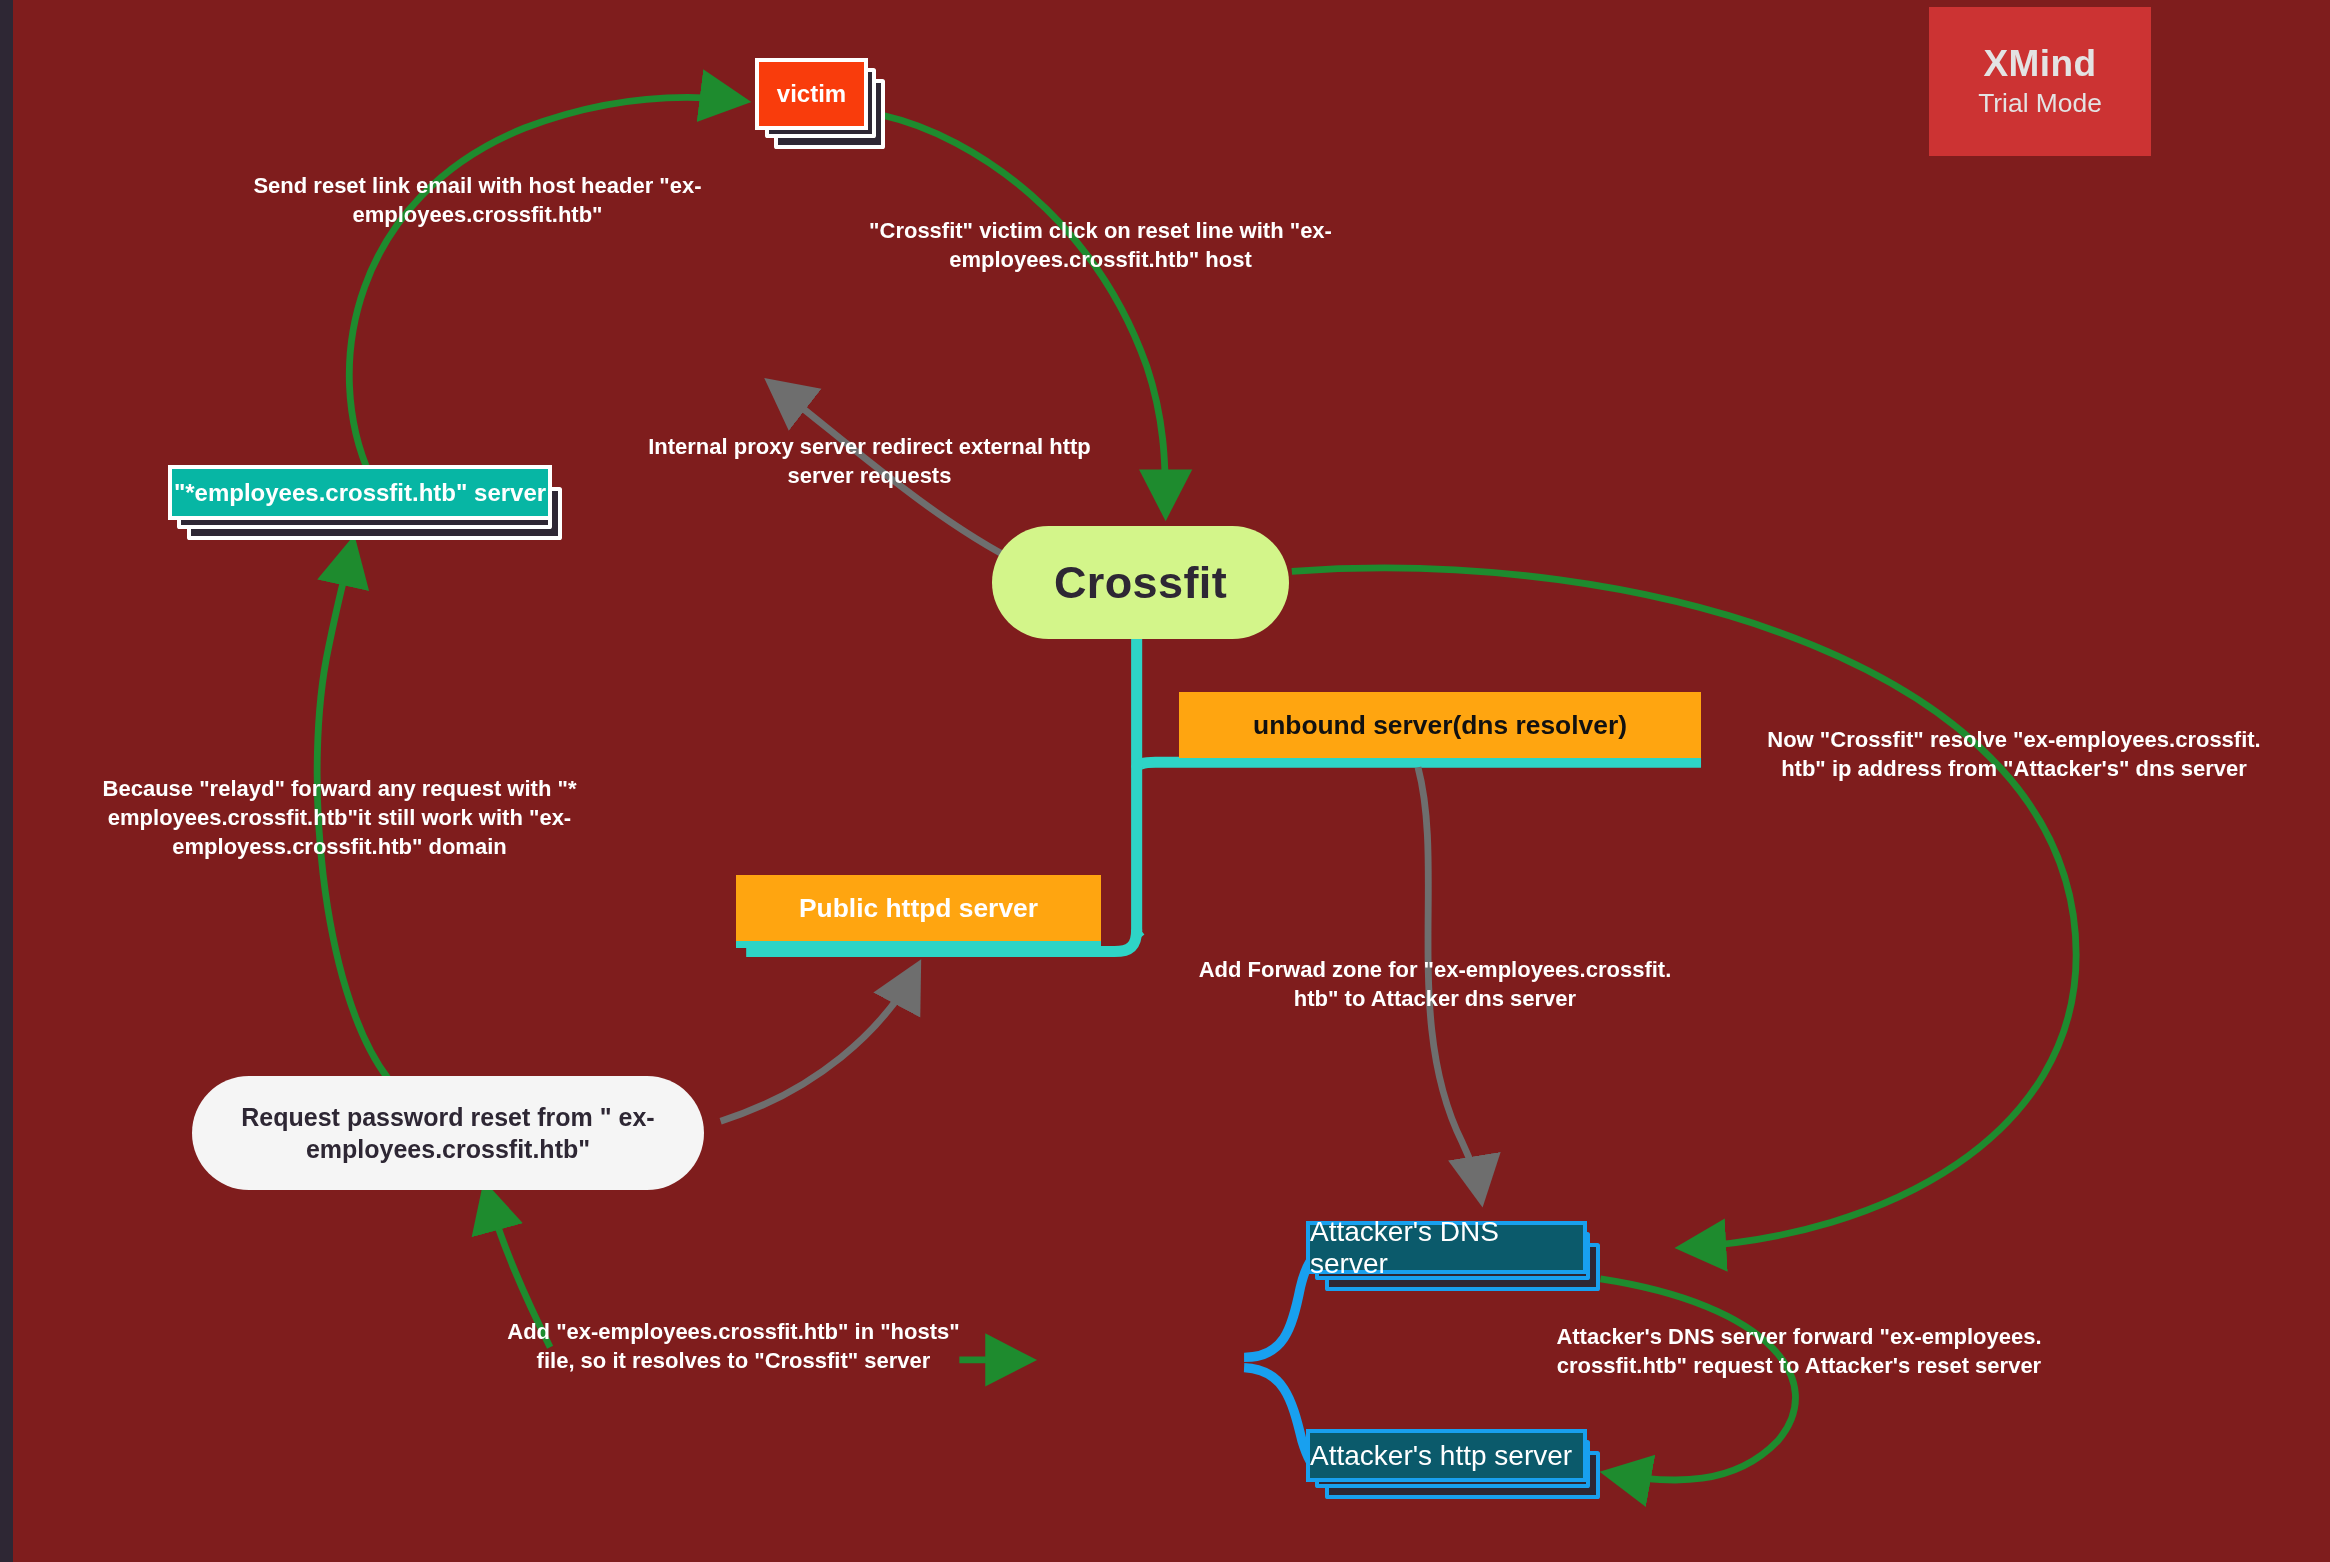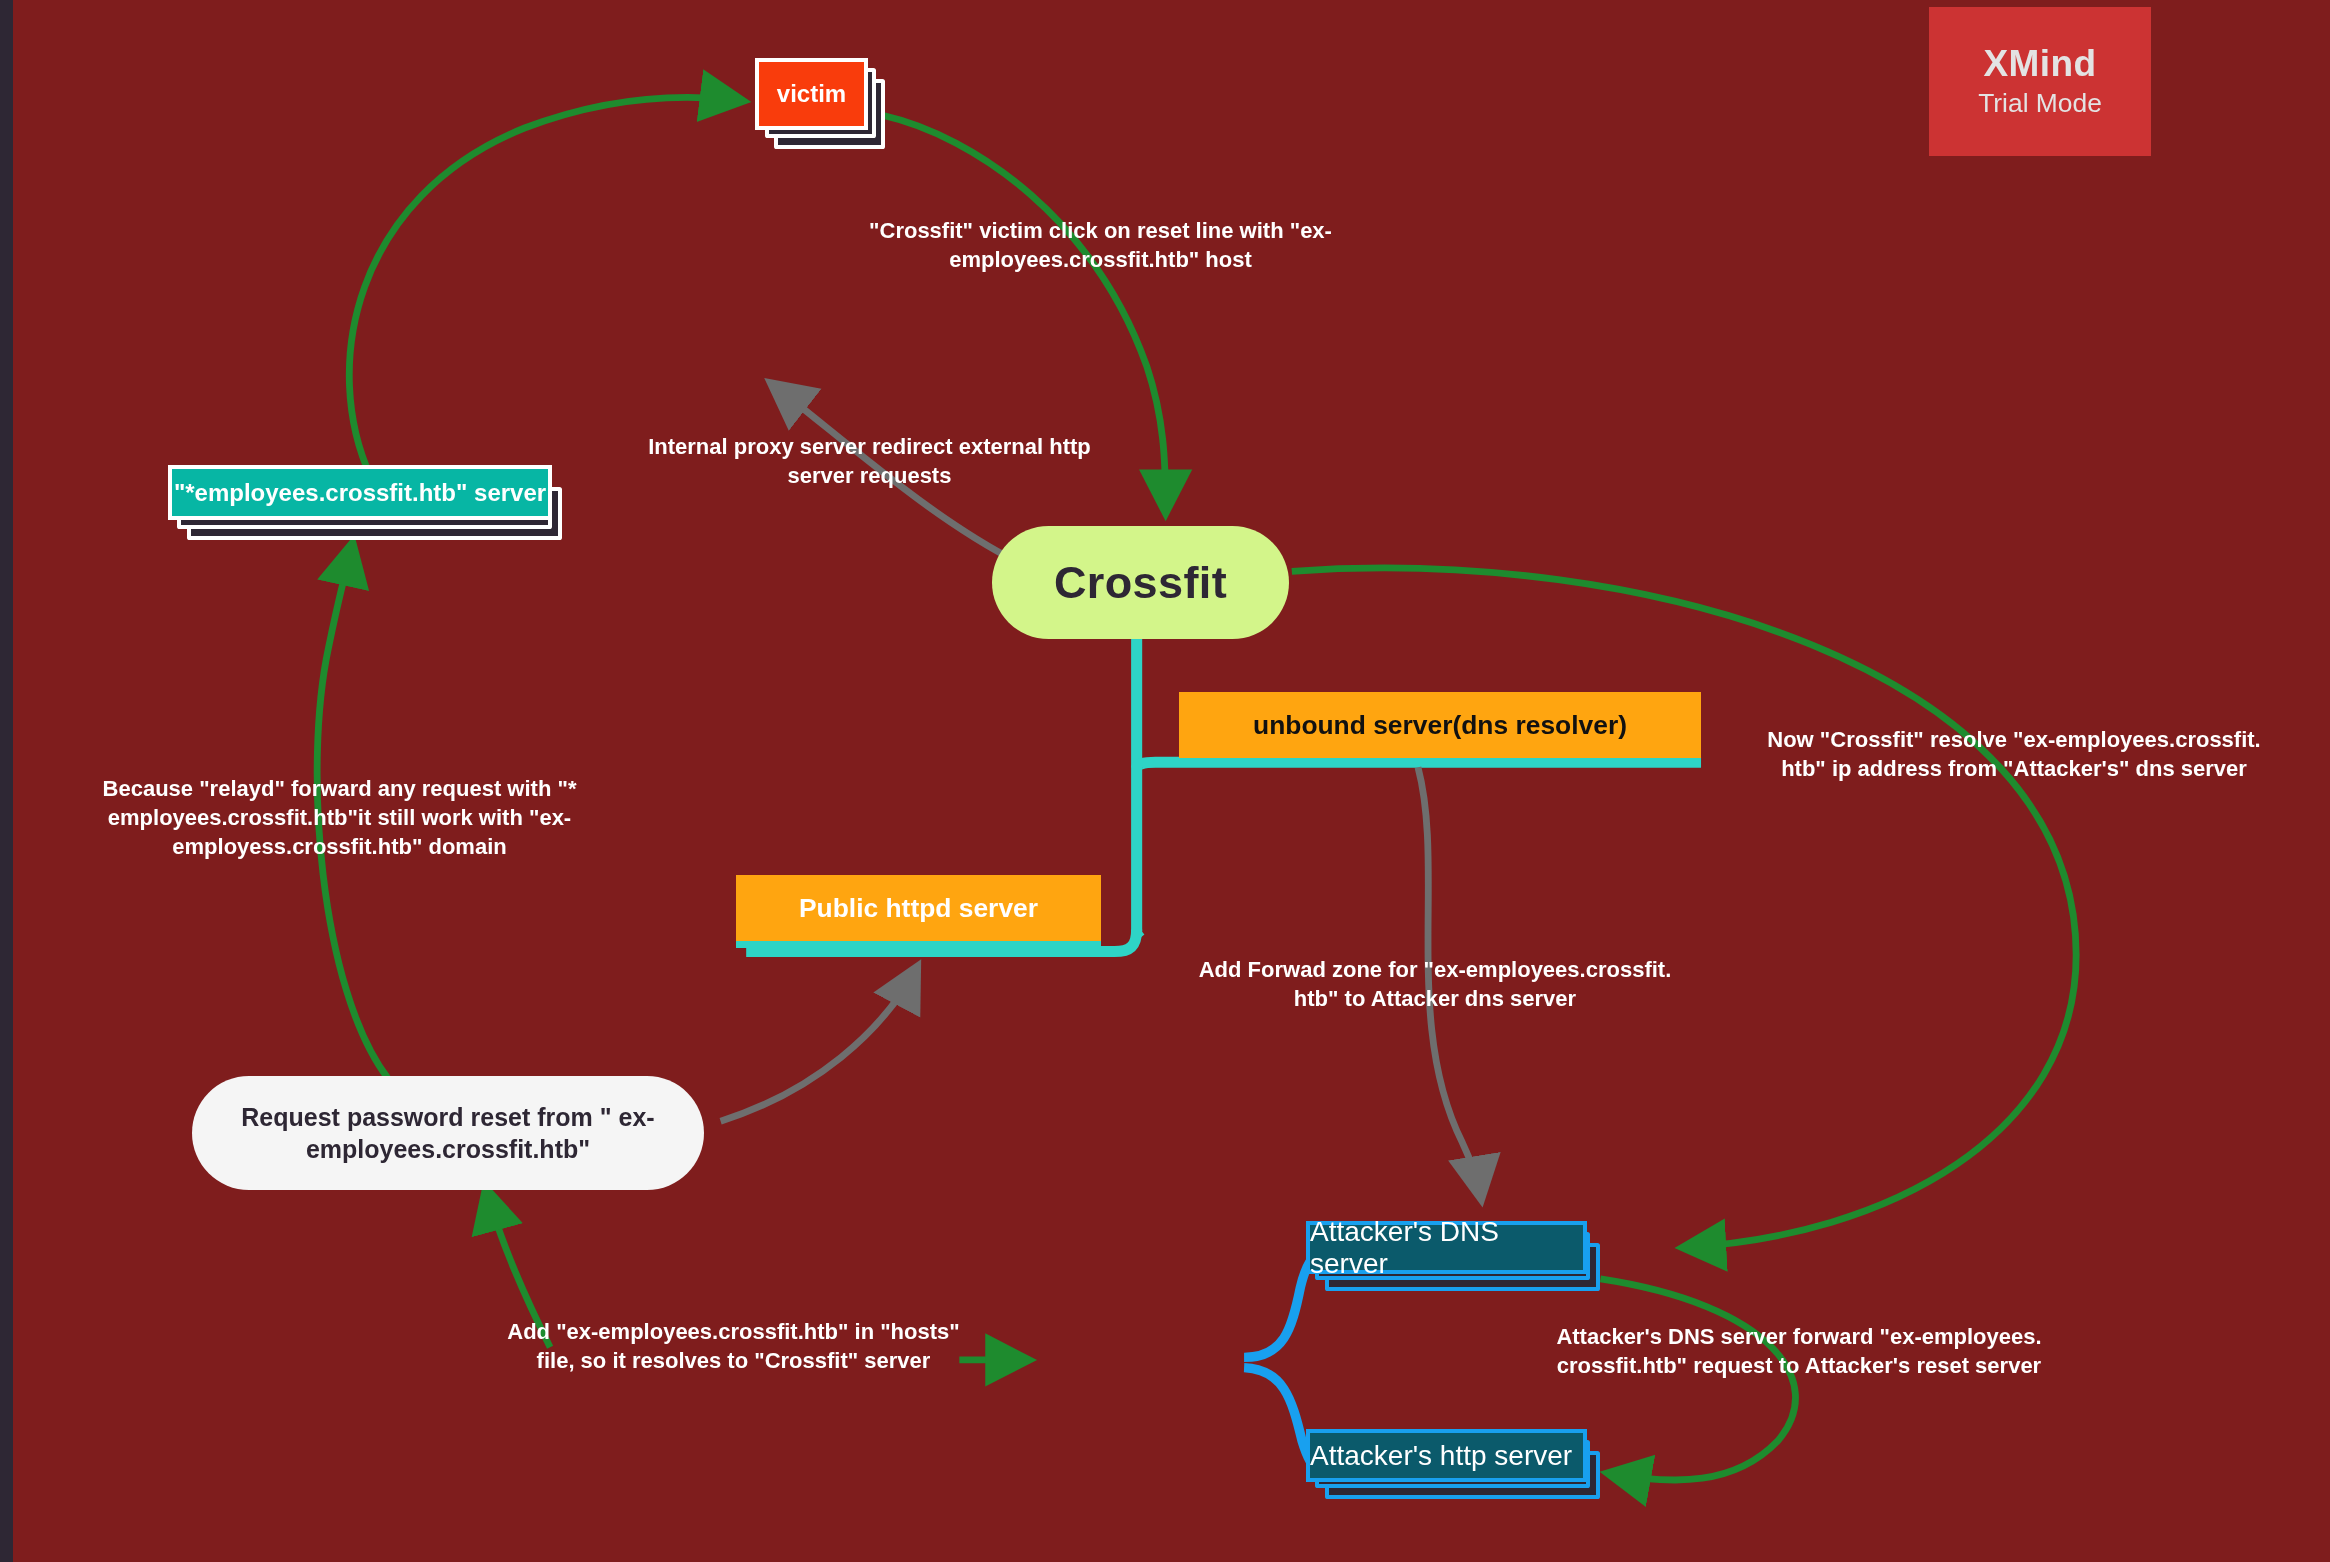--- a/index.html
+++ b/index.html
@@ -195,20 +195,22 @@
   </div>
 
   <div class="stack-wrap" style="left:1293px; top:1429px; width:315px; height:90px;">
     <div class="stack-shadow" style="left:19px; top:22px; width:275px; height:48px; background:#2e2734; border:4.3px solid #18a0ef;"></div>
     <div class="stack-shadow" style="left:9.4px; top:11px; width:275px; height:48px; background:#2e2734; border:4.3px solid #18a0ef;"></div>
     <div class="box-blue" style="left:0px; top:0px; width:281px; height:53px;">
       <span>Attacker's http server</span>
     </div>
   </div>
 
+  <div class="anno" style="left:200px; top:171px; width:529px;">Send reset link email with host header "ex-
+employees.crossfit.htb"</div>
 
   <div class="anno" style="left:823px; top:216px; width:529px;">"Crossfit" victim click on reset line with "ex-
 employees.crossfit.htb" host</div>
 
   <div class="anno" style="left:605px; top:432px; width:503px;">Internal proxy server redirect external http
 server requests</div>
 
   <div class="anno" style="left:58px; top:774px; width:537px;">Because "relayd" forward any request with "*
 employees.crossfit.htb"it still work with "ex-
 employess.crossfit.htb" domain</div>

